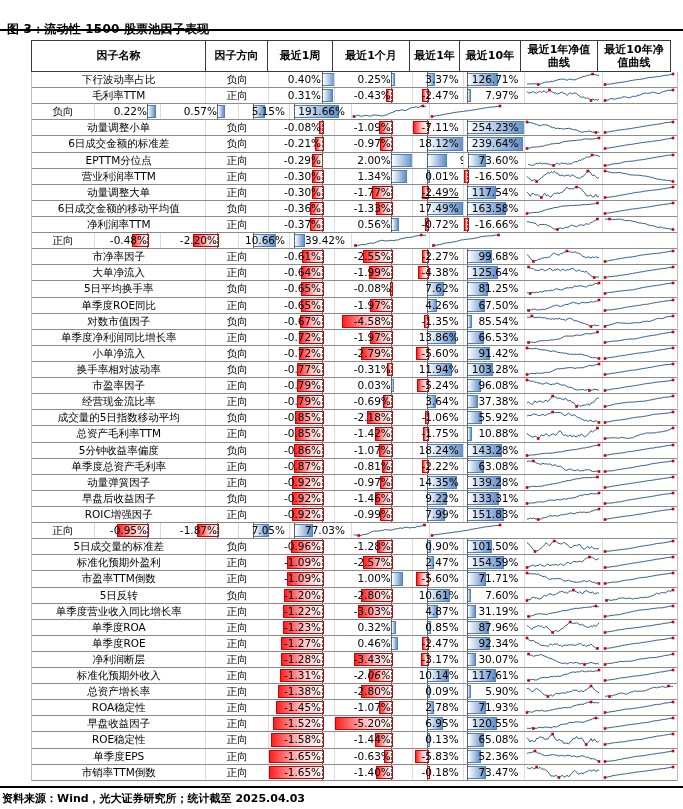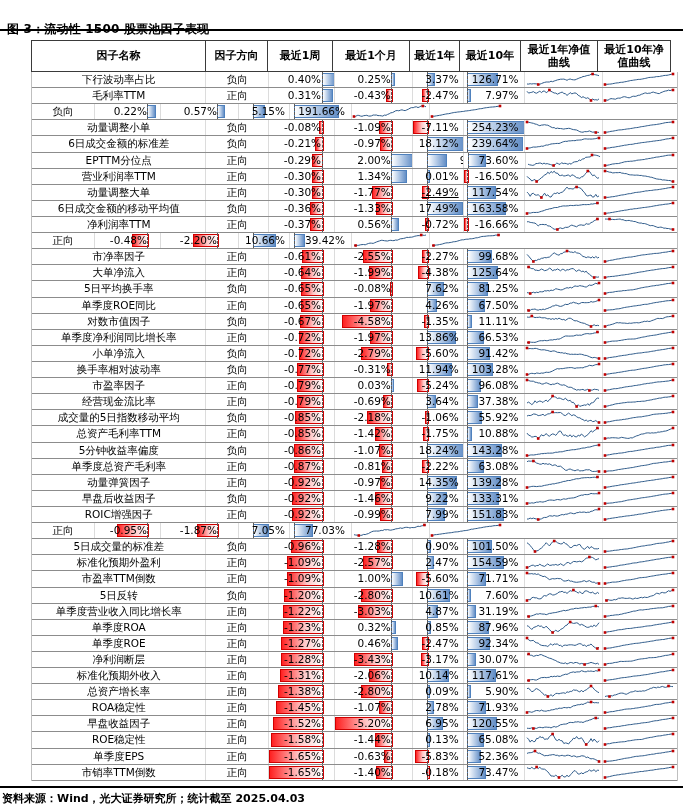--- a/index.html
+++ b/index.html
@@ -626,21 +626,21 @@
             <span class="val" style="padding-right: 21px;">-4.58%</span>
           </div>
           <div class="cell" style="width: 51px;">
             <div class="bar" style="background: linear-gradient(90deg, rgb(255, 32, 32) 0%, rgb(255, 201, 201) 55%, rgb(255, 255, 255) 100%); border: 1px solid rgb(208, 0, 0); left: 11.4px; width: 2.7px;"></div>
             <div class="axisline" style="left: 14px;"></div>
             <span class="val" style="padding-right: 4px;">-1.35%</span>
           </div>
           <div class="cell" style="width: 62px;">
             <div class="bar" style="background: linear-gradient(90deg, rgb(255, 255, 255) 0%, rgb(184, 205, 232) 45%, rgb(99, 142, 198) 100%); border: 1px solid rgb(79, 129, 189); left: 3.8px; width: 2.5px;"></div>
             <div class="axisline" style="left: 3.8px;"></div>
-            <span class="val" style="padding-right: 6px;">11.11%</span>
+            <span class="val" style="padding-right: 6px;">85.54%</span>
           </div>
           <div class="cell" style="width: 78px;">
             <svg class="spark" width="76" height="15" viewBox="0 0 76 15" xmlns="http://www.w3.org/2000/svg">
               <polyline points="2.0,3.0 3.6,3.3 5.2,3.0 6.8,2.0 8.4,2.9 10.0,3.6 11.6,3.4 13.2,3.4 14.8,3.1 16.4,3.7 18.0,3.9 19.6,3.7 21.2,4.2 22.8,4.9 24.4,4.6 26.0,5.4 27.6,4.6 29.2,5.4 30.8,4.4 32.4,5.2 34.0,4.1 35.6,5.0 37.2,5.7 38.8,5.4 40.4,6.4 42.0,5.3 43.6,4.3 45.2,4.2 46.8,4.9 48.4,6.2 50.0,6.9 51.6,6.7 53.2,7.4 54.8,8.2 56.4,8.7 58.0,9.1 59.6,9.4 61.2,10.3 62.8,10.9 64.4,11.6 66.0,12.5 67.6,11.5 69.2,10.8 70.8,11.7 72.4,11.3 74.0,11.7" fill="none" stroke="#2F5B8A" stroke-width="1"></polyline>
               <rect x="5.5" y="0.7" width="2.6" height="2.6" fill="#C00000"></rect>
               <rect x="64.7" y="11.2" width="2.6" height="2.6" fill="#C00000"></rect>
             </svg>
           </div>
           <div class="cell" style="width: 74px;">
             <svg class="spark" width="72" height="15" viewBox="0 0 72 15" xmlns="http://www.w3.org/2000/svg">
@@ -1448,21 +1448,21 @@
           </div>
         </div>
         <div class="trow">
           <div class="cell center" style="width: 175px;">标准化预期外收入</div>
           <div class="cell center" style="width: 63px;">正向</div>
           <div class="cell" style="width: 66px;">
             <div class="bar" style="background: linear-gradient(90deg, rgb(255, 32, 32) 0%, rgb(255, 201, 201) 55%, rgb(255, 255, 255) 100%); border: 1px solid rgb(208, 0, 0); left: 10.8px; width: 41.5px;"></div>
             <div class="axisline" style="left: 52.3px;"></div>
             <span class="val" style="padding-right: 13px;">-1.31%</span>
           </div>
-          <div class="cell" style="width: 78px;">
+          <div class="cell" style="width: 78px; font-style: italic;">
             <div class="bar" style="background: linear-gradient(90deg, rgb(255, 32, 32) 0%, rgb(255, 201, 201) 55%, rgb(255, 255, 255) 100%); border: 1px solid rgb(208, 0, 0); left: 33.6px; width: 22px;"></div>
             <div class="axisline" style="left: 55.6px;"></div>
             <span class="val" style="padding-right: 21px;">-2.06%</span>
           </div>
           <div class="cell" style="width: 51px;">
             <div class="bar" style="background: linear-gradient(90deg, rgb(255, 255, 255) 0%, rgb(184, 205, 232) 45%, rgb(99, 142, 198) 100%); border: 1px solid rgb(79, 129, 189); left: 14px; width: 20px;"></div>
             <div class="axisline" style="left: 14px;"></div>
             <span class="val" style="padding-right: 4px;">10.14%</span>
           </div>
           <div class="cell" style="width: 62px;">

